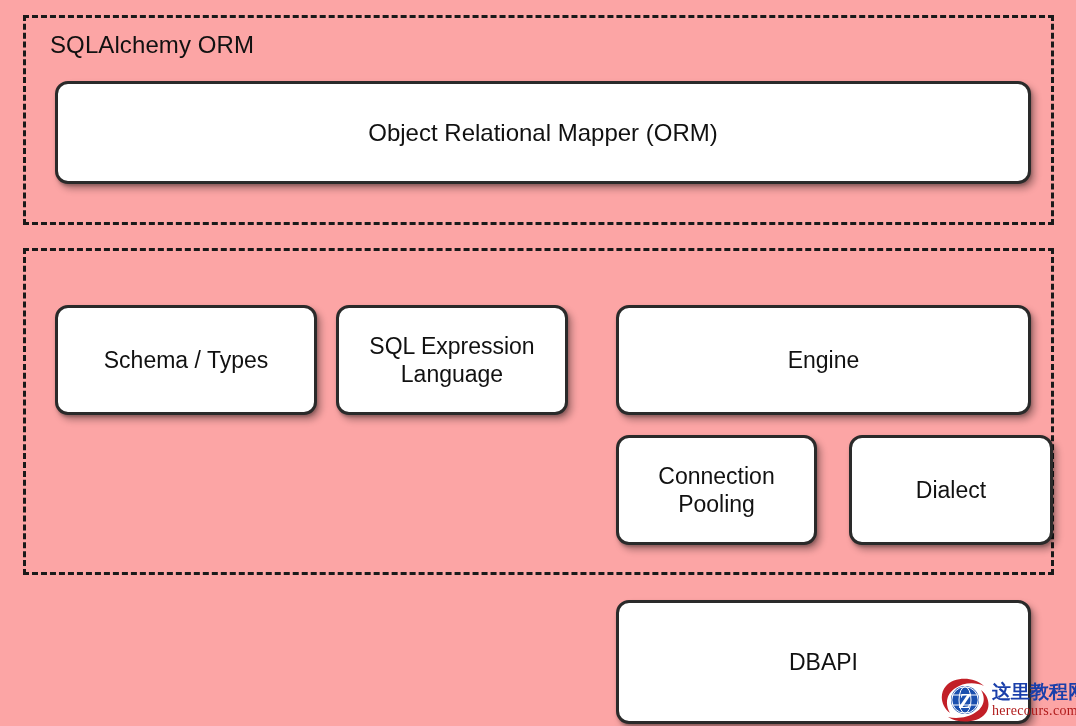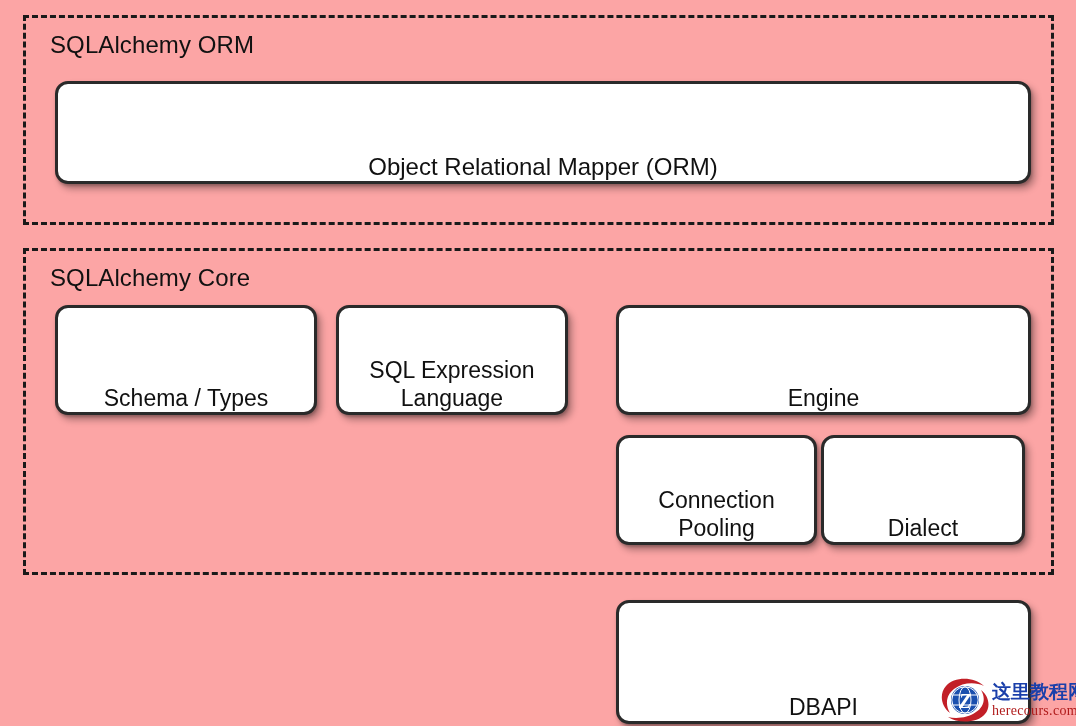--- a/index.html
+++ b/index.html
@@ -39,21 +39,21 @@
   
   .node {
     position: absolute;
     box-sizing: border-box;
     background: #ffffff;
     border: 3px solid #2a2a2a;
     border-radius: 13px;
     box-shadow: 4px 5px 7px rgba(0,0,0,0.30),
                 1px 2px 3px rgba(0,0,0,0.22);
     display: flex;
-    align-items: flex-end;
+    align-items: center;
     justify-content: center;
     text-align: center;
   }
   .node-label {
     font-size: 23px;
     line-height: 1.22;
     color: #111111;
     white-space: pre-line;
     padding: 0 8px;
   }
@@ -107,41 +107,40 @@
 <div id="canvas">
 
   <div class="layer" style="left:23px; top:15px; width:1031px; height:210px;"></div>
   <div class="layer-label" style="left:50px; top:31px;">SQLAlchemy ORM</div>
 
   <div class="node" style="left:55px; top:81px; width:976px; height:103px;">
     <span class="node-label big">Object Relational Mapper (ORM)</span>
   </div>
 
   <div class="layer" style="left:23px; top:248px; width:1031px; height:327px;"></div>
-  <div class="layer-label" style="left:50px; top:264px;">SQLAlchemy Core</div>
 
   <div class="node" style="left:55px; top:305px; width:262px; height:110px;">
     <span class="node-label">Schema / Types</span>
   </div>
 
   <div class="node" style="left:336px; top:305px; width:232px; height:110px;">
     <span class="node-label">SQL Expression
 Language</span>
   </div>
 
   <div class="node" style="left:616px; top:435px; width:201px; height:110px;">
     <span class="node-label">Connection
 Pooling</span>
   </div>
 
   <div class="node" style="left:616px; top:305px; width:415px; height:110px;">
     <span class="node-label">Engine</span>
   </div>
 
-  <div class="node" style="left:821px; top:435px; width:204px; height:110px;">
+  <div class="node" style="left:849px; top:435px; width:204px; height:110px;">
     <span class="node-label">Dialect</span>
   </div>
 
   <div class="node" style="left:616px; top:600px; width:415px; height:124px;">
     <span class="node-label">DBAPI</span>
   </div>
 
   <div id="watermark">
     <div class="wm-mark">
       <svg viewBox="0 0 50 46" width="50" height="46" aria-hidden="true">

